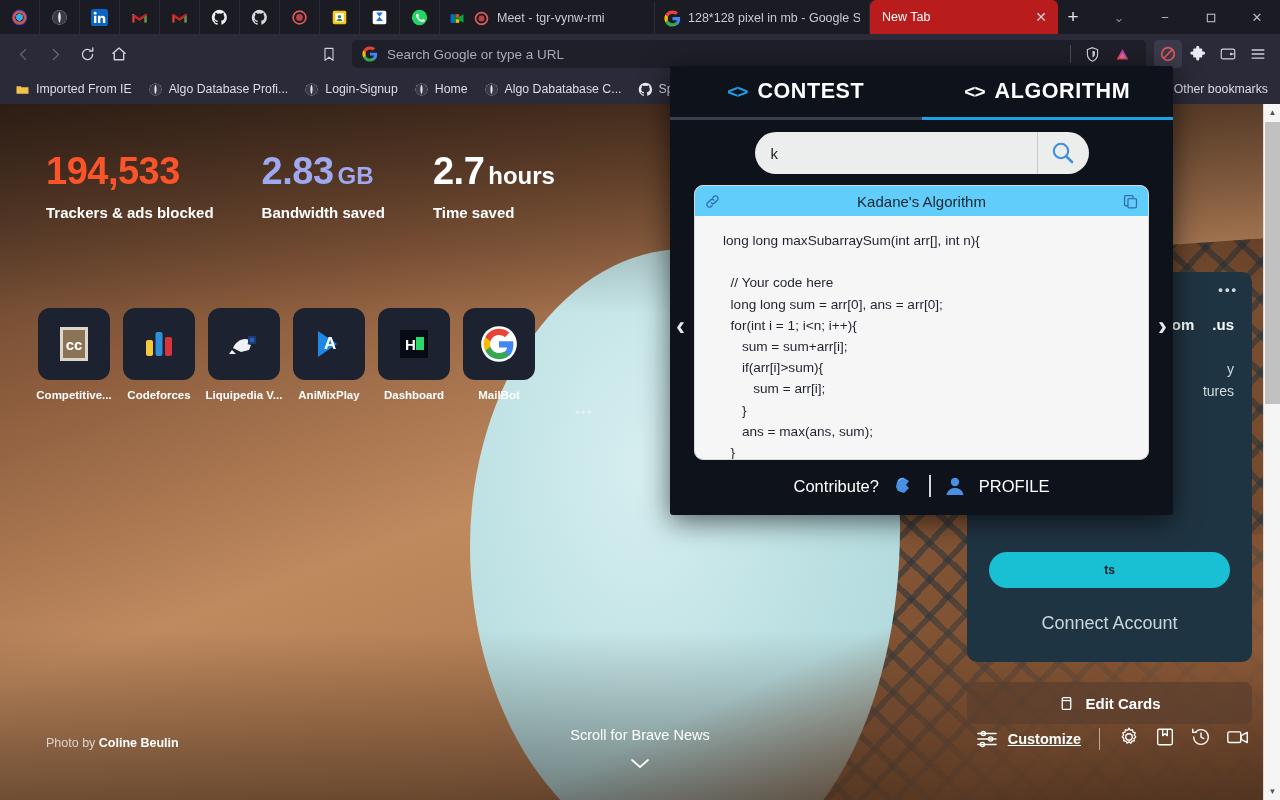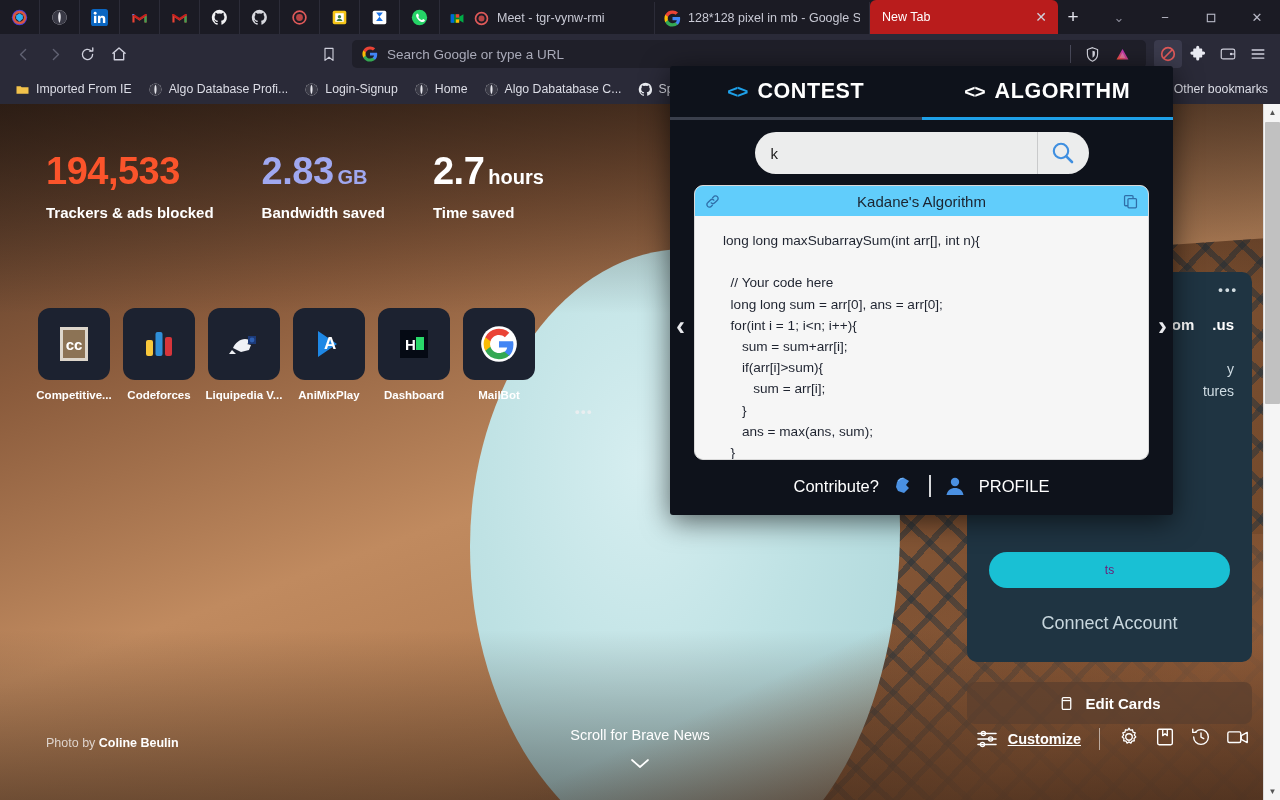--- a/index.html
+++ b/index.html
@@ -97,21 +97,21 @@
     background: linear-gradient(180deg, rgba(20,12,8,.55), rgba(20,12,8,0));
   }
   .bg-bottom-shade {
     position:absolute; left:0; bottom:0; width:100%; height:170px;
     background: linear-gradient(0deg, rgba(20,12,8,.45), rgba(20,12,8,0));
   }
 
   
   .stats { position:absolute; left: 46px; top: 48px; display: flex; gap: 48px; }
   .stat-num { font-size: 38px; font-weight: 700; line-height: 1; letter-spacing: -0.5px; }
-  .stat-unit { font-size: 20px; font-weight: 600; margin-left: 4px; }
+  .stat-unit { font-size: 24px; font-weight: 600; margin-left: 4px; }
   .stat-label { font-size: 15px; font-weight: 600; color: #fff; margin-top: 14px; }
   .s-orange { color: #fb542b; }
   .s-purple { color: #a0a8f0; }
   .s-white  { color: #ffffff; }
 
   
   .tiles { position:absolute; left: 38px; top: 204px; display:flex; gap: 13px; align-items: flex-start; }
   .tile { width: 72px; display:flex; flex-direction:column; align-items:center; }
   .tile-box {
     width: 72px; height: 72px; border-radius: 12px; background: #1c2230;
@@ -126,22 +126,22 @@
   .right-card {
     position:absolute; right: 28px; top: 168px; width: 285px; height: 390px;
     background: #1f3442; border-radius: 10px; color:#dfe9ee; padding: 16px 18px;
     font-size: 13px;
   }
   .rc-dots { position:absolute; right: 14px; top: 10px; color:#cfd9de; letter-spacing:2px; font-size:13px; font-weight:700; }
   .rc-tlds { margin-top: 28px; font-size: 15px; font-weight: 700; color:#fff; display:flex; gap:18px; justify-content:flex-end; }
   .rc-text { margin-top: 26px; text-align:right; line-height: 1.55; color:#cfdce3; font-size: 14px;}
   .rc-cta {
     position:absolute; left: 0; right: 0; bottom: 74px; margin: 0 22px;
-    height: 36px; background: #19c0d4; border-radius: 20px; color:#701a75;
-    font-weight: 400; font-size: 12px; display:flex; align-items:center; justify-content:center;
+    height: 36px; background: #19c0d4; border-radius: 20px; color:#0f172a;
+    font-weight: 700; font-size: 12px; display:flex; align-items:center; justify-content:center;
   }
   .rc-connect { position:absolute; left:0; right:0; bottom: 28px; text-align:center; color:#c7d6dd; font-size:18px; }
   .edit-cards {
     position:absolute; right: 28px; top: 578px; width: 285px; height: 42px;
     background: rgba(90,62,46,.72); border-radius: 8px; color:#fff;
     display:flex; align-items:center; justify-content:center; gap:10px;
     font-size: 15px; font-weight: 700;
   }
 
   

